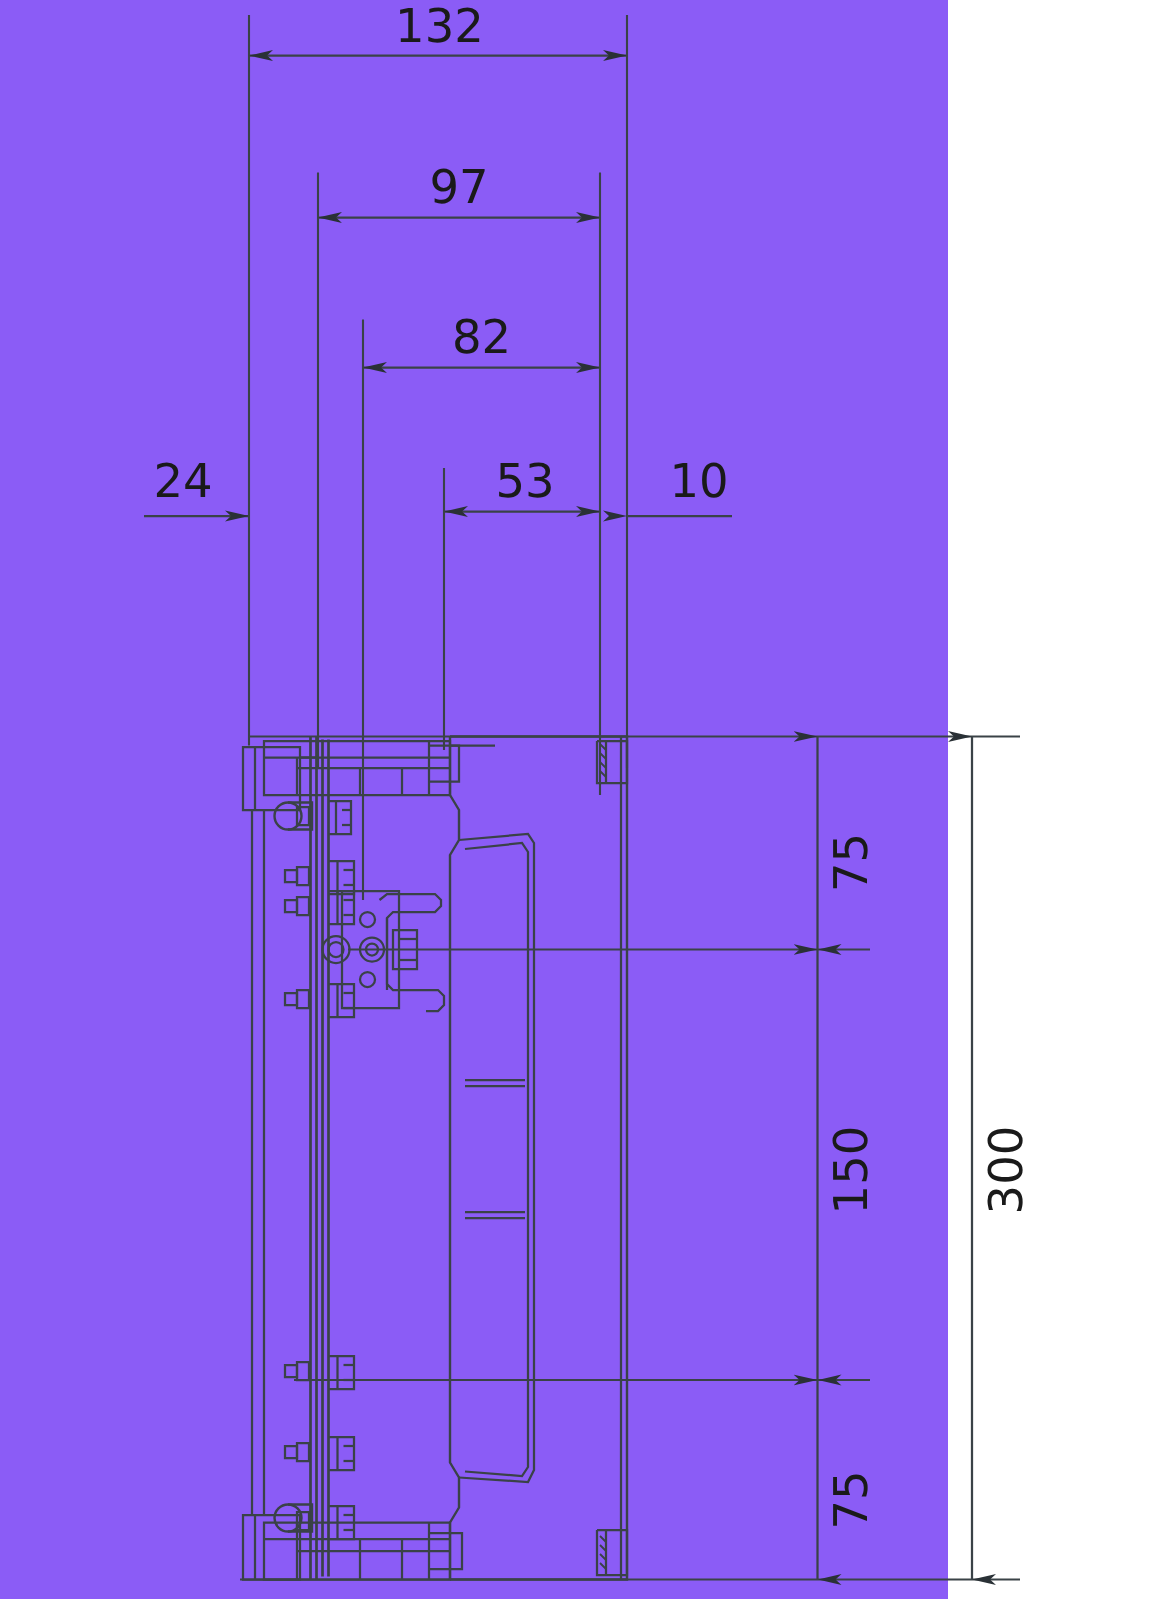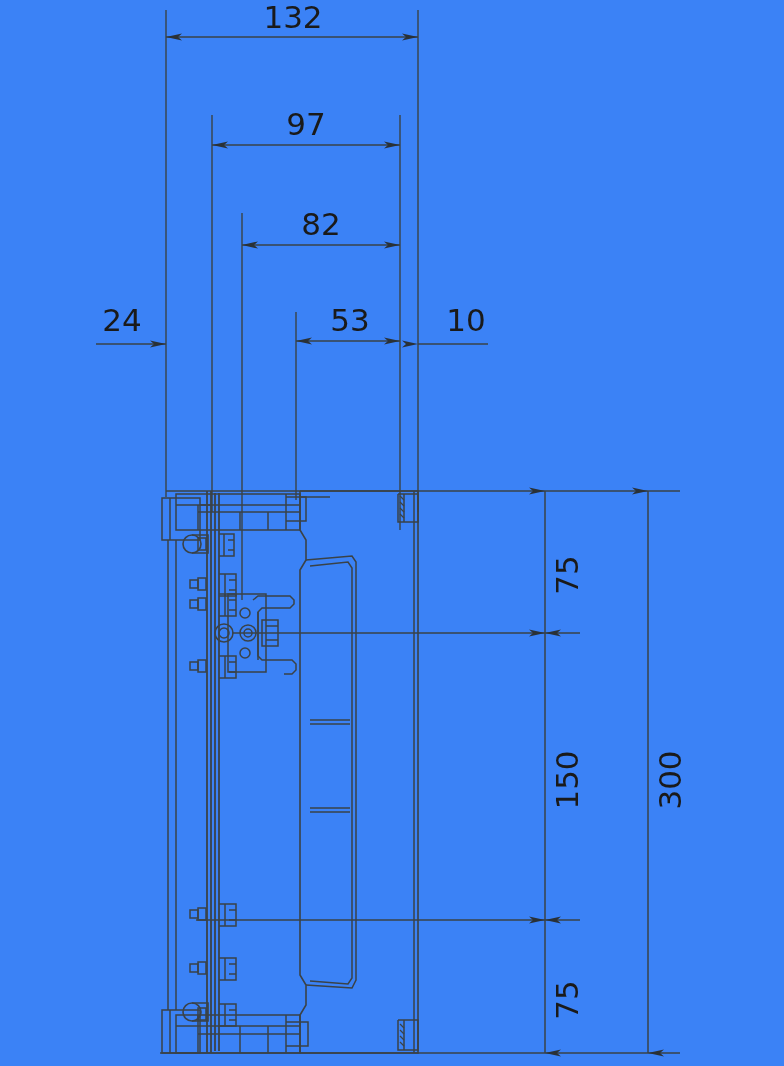--- a/index.html
+++ b/index.html
@@ -1,18 +1,18 @@
 <!DOCTYPE html>
 <html><head>
 <meta charset="utf-8">
 <style>
   html,body{margin:0;padding:0;background:#ffffff;}
   body{width:784px;height:1066px;overflow:hidden;
        font-family:"DejaVu Sans","Liberation Sans",sans-serif;}
-  #stage{position:relative;width:784px;height:1066px;background:#3b82f6;}
+  #stage{position:relative;width:632px;height:1066px;background:#8b5cf6;}
   #stage svg{position:absolute;left:0;top:0;}
   .dimtext{font-family:"DejaVu Sans","Liberation Sans",sans-serif;
            font-size:31px;fill:#1a1a1a;letter-spacing:0px;}
   .dimtext-v{font-family:"DejaVu Sans","Liberation Sans",sans-serif;
            font-size:31px;fill:#1a1a1a;}
 </style>
 </head>
 <body>
 
 <div id="stage">

